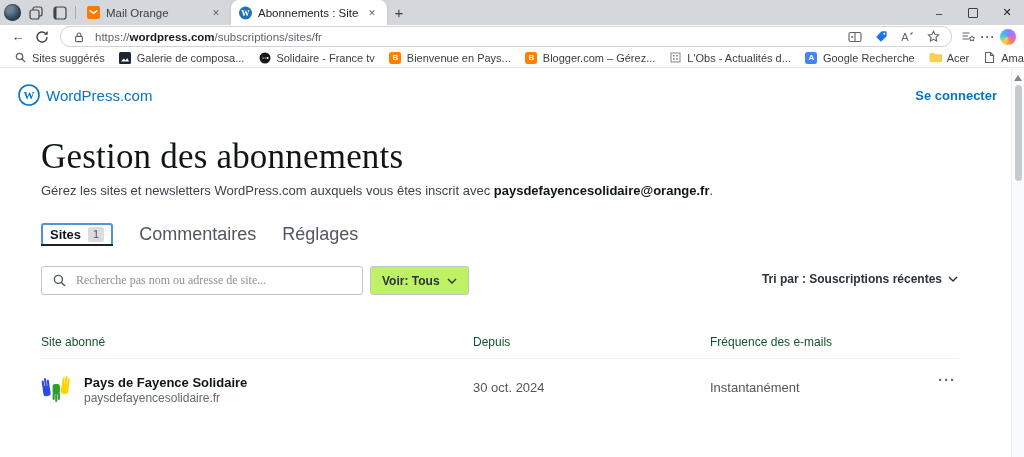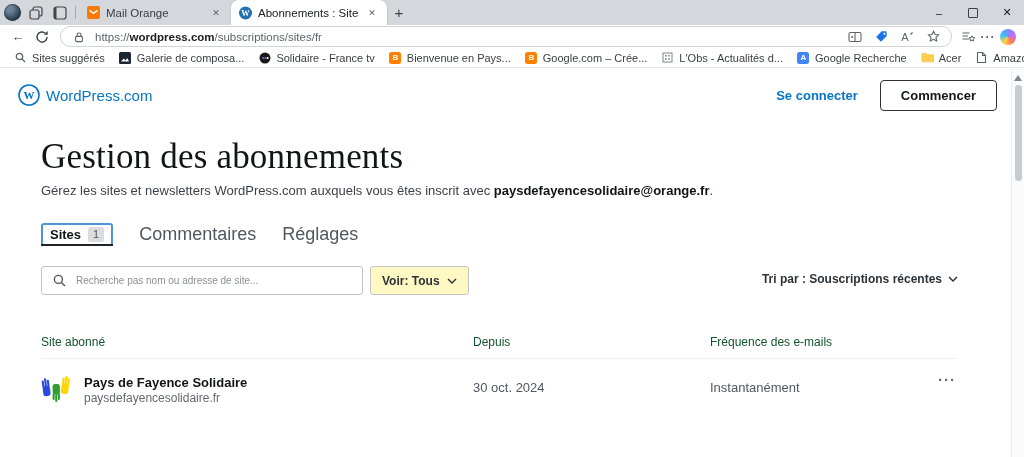--- a/index.html
+++ b/index.html
@@ -74,25 +74,25 @@
   #tab-sites::after{content:"";position:absolute;left:-2px;right:-2px;bottom:-2px;height:2px;
     background:#1d2327;}
   #tab-sites .t-lbl{font-size:13px;font-weight:bold;color:#101517;}
   .t-badge{background:#dcdcde;border-radius:2px;font-size:11px;color:#50575e;
     padding:1px 5px;line-height:13px;}
   .t-plain{font-size:18px;color:#50575e;}
 
   #controls{position:absolute;top:197px;left:0;right:0;height:31px;}
   #searchbox{position:absolute;left:0;top:0;width:322px;height:29px;border:1px solid #c3c4c7;
     border-radius:3px;display:flex;align-items:center;gap:8px;padding:0 11px;box-sizing:border-box;}
-  #searchbox input{border:none;outline:none;flex:1;font-size:10px;color:#be185d;
-    font-family:Liberation Sans, sans-serif;background:transparent;}
+  #searchbox input{border:none;outline:none;flex:1;font-size:12px;color:#be185d;
+    font-family:Liberation Serif, serif;background:transparent;}
   #searchbox input::placeholder{color:#8c8f94;}
   #viewbtn{position:absolute;left:329px;top:0;height:29px;border:1px solid #c3c4c7;border-radius:3px;
-    background:#fef9c3;display:flex;align-items:center;gap:7px;padding:0 11px;
+    background:#bef264;display:flex;align-items:center;gap:7px;padding:0 11px;
     font-size:12px;font-weight:bold;color:#2c3338;font-family:inherit;}
   #sortctl{position:absolute;right:0;top:6px;display:flex;align-items:center;gap:6px;
     font-size:12px;font-weight:bold;color:#2c3338;}
 
   #table{position:absolute;top:258px;left:0;right:0;}
   .th{position:absolute;top:8px;font-size:12px;color:#14532d;white-space:nowrap;}
   .th.c1{left:0;} .c2{left:432px;} .c3{left:669px;}
   #rowdivider{position:absolute;top:31px;left:0;right:0;height:1px;background:#f0f0f1;}
   #row{position:absolute;top:32px;left:0;right:0;height:58px;}
   #row .cellmid{position:absolute;top:21px;font-size:13px;color:#50575e;white-space:nowrap;}
@@ -249,21 +249,21 @@
   <span class="bm">
     <span class="bm-ic">
         <span class="favsq" style="background:#ff8000;">B</span>
       </span>
     <span>Bienvenue en Pays...</span>
   </span>
   <span class="bm">
     <span class="bm-ic">
         <span class="favsq" style="background:#ff8000;">B</span>
       </span>
-    <span>Google.com – Crée...</span>
+    <span>Blogger.com – Gérez...</span>
   </span>
   <span class="bm">
     <span class="bm-ic">
         <svg width="11" height="11" viewBox="0 0 11 11">
           <rect x="1" y="1" width="9" height="9" fill="none" stroke="#80868b" stroke-width="1"></rect>
           <rect x="3" y="3" width="1.6" height="1.6" fill="#80868b"></rect>
           <rect x="6.2" y="3" width="1.6" height="1.6" fill="#80868b"></rect>
           <rect x="3" y="6.2" width="1.6" height="1.6" fill="#80868b"></rect>
           <rect x="6.2" y="6.2" width="1.6" height="1.6" fill="#80868b"></rect>
         </svg>
@@ -301,21 +301,20 @@
   <div id="siteheader">
     <div id="brand">
       <svg width="22" height="22" viewBox="0 0 22 22">
           <circle cx="11" cy="11" r="10" fill="none" stroke="#0675c4" stroke-width="1.6"></circle>
           <text x="11" y="15" text-anchor="middle" font-size="11" font-weight="bold" fill="#0675c4" font-family="Liberation Serif, serif">W</text>
         </svg>
       <span>WordPress.com</span>
     </div>
     <div id="hdr-right">
       <span id="login">Se connecter</span>
-      <button id="getstarted">Commencer</button>
     </div>
   </div>
 
   <div id="main">
     <div id="h1">Gestion des abonnements</div>
     <div id="subtitle"><span>Gérez les sites et newsletters WordPress.com auxquels vous êtes inscrit avec </span><b>paysdefayencesolidaire@orange.fr</b><span>.</span></div>
 
     <div id="tabs">
       <div id="tab-sites">
         <span class="t-lbl">Sites</span>

